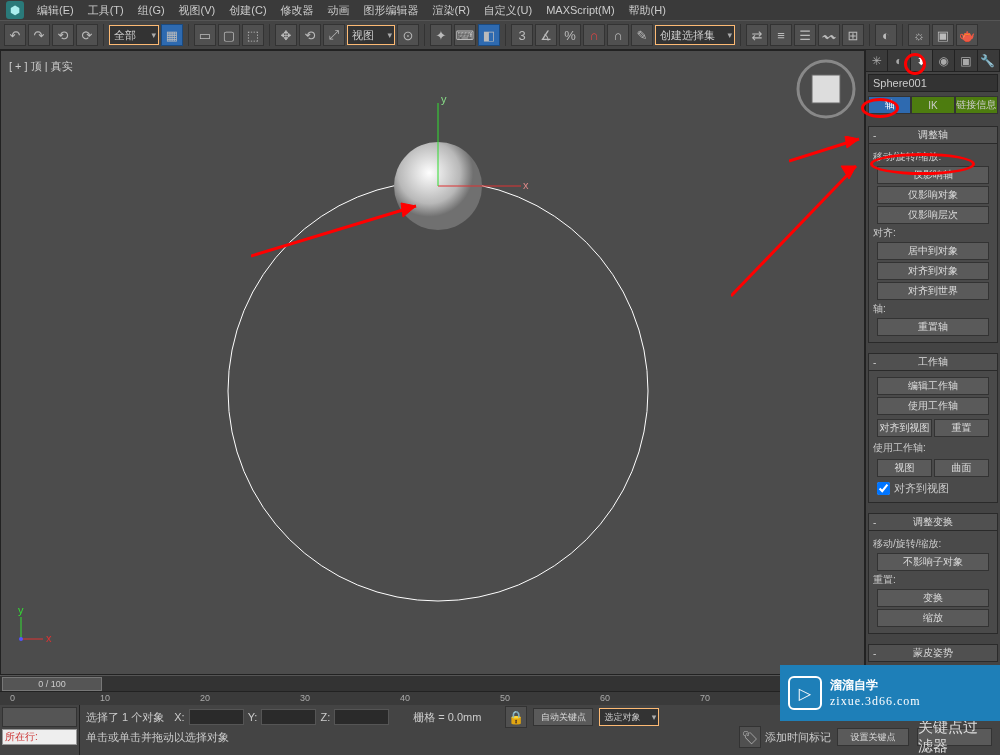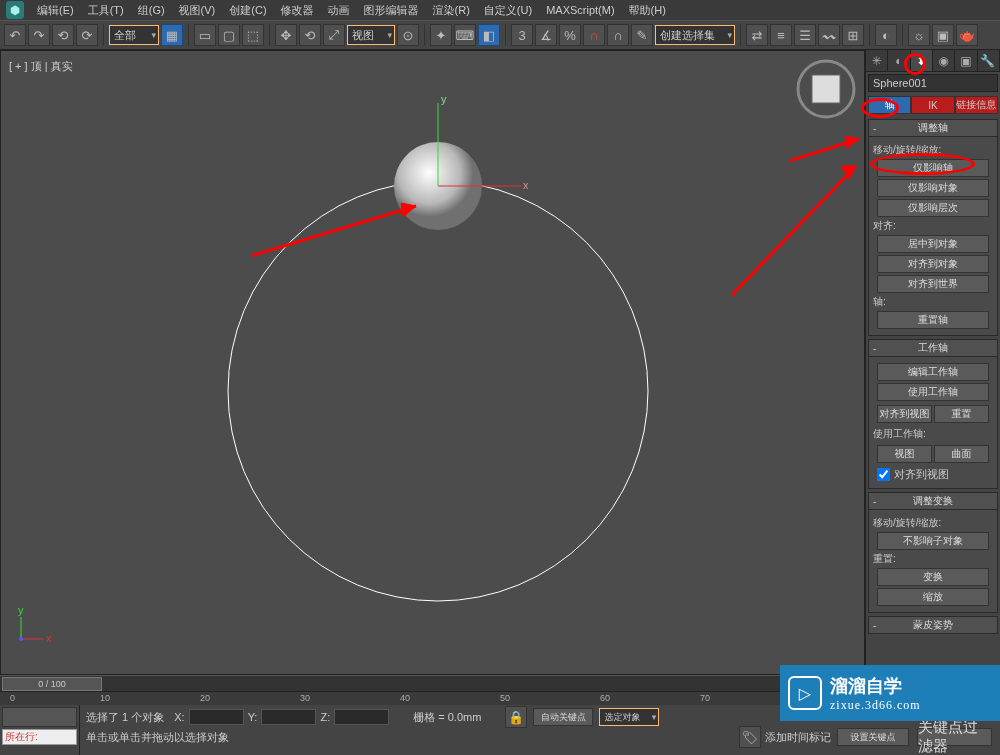--- a/index.html
+++ b/index.html
@@ -15,23 +15,23 @@
 .dropdown::after{content:"▾";position:absolute;right:2px;font-size:9px;color:#aaa;}
 .main{position:absolute;top:50px;left:0;right:0;bottom:80px;display:flex;}
 .viewport{flex:1;background:#4c4c4c;position:relative;border:1px solid #222;}
 .vplabel{position:absolute;top:8px;left:8px;color:#ccc;font-size:11px;}
 .sidepanel{width:135px;background:#444;border-left:1px solid #222;display:flex;flex-direction:column;}
 .tabrow{height:22px;display:flex;background:#3a3a3a;border-bottom:1px solid #222;}
 .tabicon{flex:1;display:flex;align-items:center;justify-content:center;color:#aaa;border-right:1px solid #222;font-size:12px;}
 .tabicon.sel{background:#4a4a4a;color:#fff;}
 .objname{height:18px;background:#333;color:#ccc;padding:2px 4px;border:1px solid #222;margin:2px;}
 .subtabs{display:flex;margin:2px;gap:0;}
-.subtab{flex:1;height:18px;background:#b91c1c;border:1px solid #333;color:#ccc;display:flex;align-items:center;justify-content:center;font-size:10px;}
+.subtab{flex:1;height:18px;background:#4d7c0f;border:1px solid #333;color:#ccc;display:flex;align-items:center;justify-content:center;font-size:10px;}
 .subtab.active{background:#2e6ab0;color:#fff;}
-.rollhead{height:18px;background:#505050;border:1px solid #2a2a2a;margin:3px 2px 0;display:flex;align-items:center;justify-content:center;color:#ddd;font-size:10px;position:relative;}
+.rollhead{height:18px;background:#505050;border:1px solid #2a2a2a;margin:10px 2px 0;display:flex;align-items:center;justify-content:center;color:#ddd;font-size:10px;position:relative;}
 .rollhead::before{content:"-";position:absolute;left:4px;color:#ccc;}
 .rollbody{background:#4a4a4a;border:1px solid #2a2a2a;border-top:none;margin:0 2px;padding:4px;}
 .grouplabel{color:#ccc;font-size:10px;margin:2px 0;}
 .panelbtn{height:18px;background:#5a5a5a;border:1px solid #333;color:#ddd;display:flex;align-items:center;justify-content:center;margin:2px 4px;font-size:10px;}
 .row{display:flex;gap:2px;}
 .row .panelbtn{flex:1;margin:2px 0;}
 .checkrow{display:flex;align-items:center;color:#ccc;font-size:10px;margin:2px 4px;}
 .checkrow input{margin-right:4px;}
 .bottom{position:absolute;left:0;right:0;bottom:0;height:80px;background:#3e3e3e;}
 .timeslider{height:16px;background:#333;position:relative;border-top:1px solid #555;}
@@ -42,21 +42,21 @@
 .statusleft{width:80px;border-right:1px solid #222;}
 .keybtn{height:20px;background:#555;border:1px solid #333;margin:2px;}
 .statusmid{flex:1;padding:2px 6px;color:#ccc;}
 .statusfields{display:flex;align-items:center;gap:4px;color:#ccc;margin-left:10px;}
 .coordbox{width:55px;height:16px;background:#2a2a2a;border:1px solid #555;color:#ccc;padding:0 2px;display:flex;align-items:center;font-size:9px;}
 .redcircle{position:absolute;border:3px solid red;border-radius:50%;pointer-events:none;}
 .redarrow{position:absolute;stroke:red;fill:red;pointer-events:none;}
 .watermark{position:absolute;right:0;bottom:34px;width:220px;height:56px;background:#1e7fb8;display:flex;align-items:center;padding:4px 8px;gap:8px;}
 .wmicon{width:34px;height:34px;border:2px solid #fff;border-radius:6px;display:flex;align-items:center;justify-content:center;color:#fff;font-size:16px;}
 .wmtext{color:#fff;}
-.wmtext .big{font-size:18px;font-weight:bold;}
+.wmtext .big{font-size:12px;font-weight:bold;}
 .wmtext .small{font-size:12px;letter-spacing:1px;font-family:Liberation Serif, serif;}
 .viewcube{position:absolute;top:8px;right:8px;width:60px;height:60px;}
 </style>
 </head>
 <body>
 
 <div class="menubar">
   <div class="logo">⬢</div>
   <span class="menuitem">编辑(E)</span>
   <span class="menuitem">工具(T)</span>

